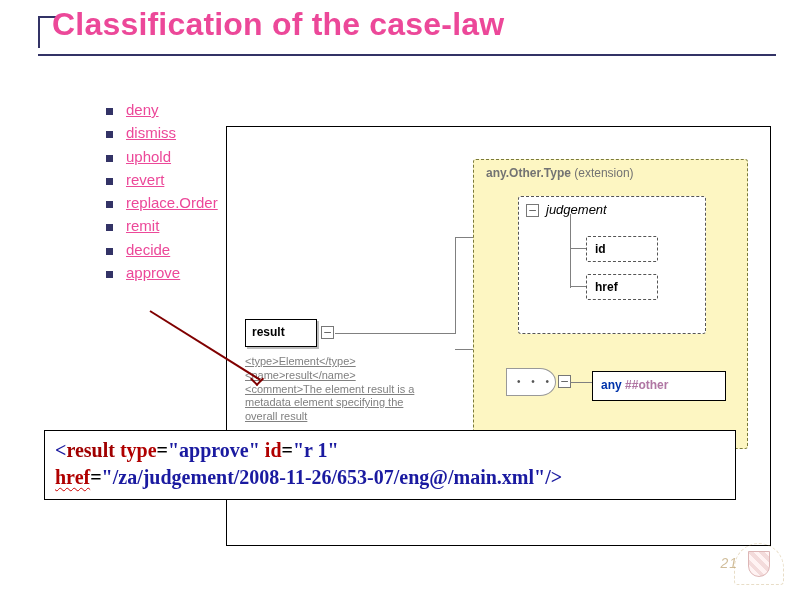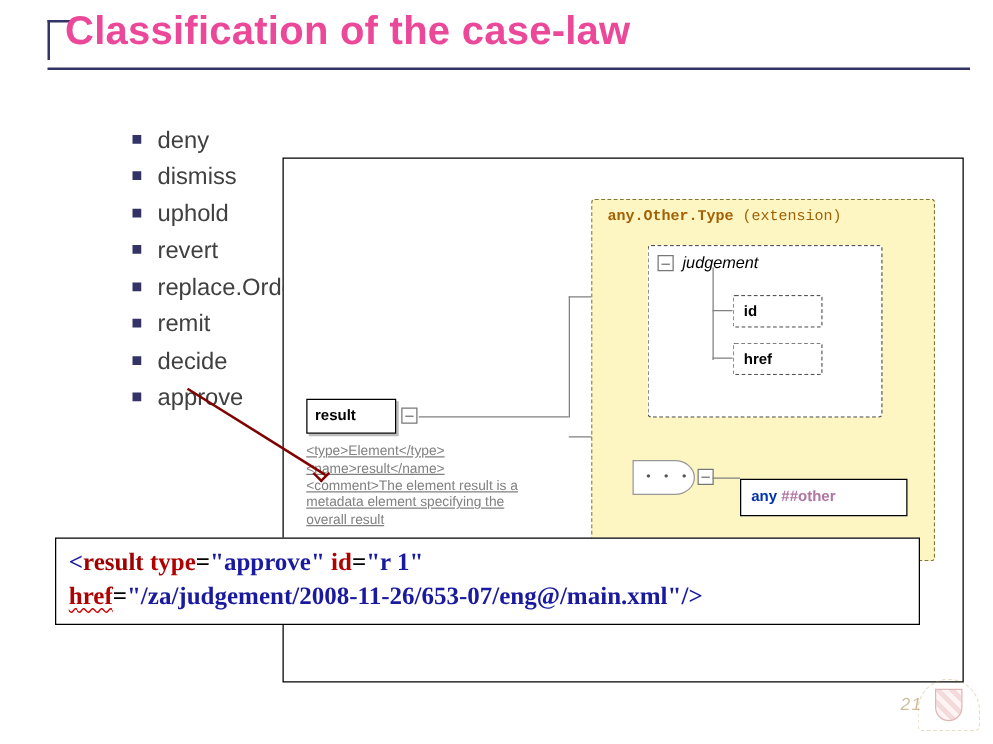--- a/index.html
+++ b/index.html
@@ -51,25 +51,26 @@
   }
 
   
   .bullets {
     position: absolute;
     left: 66px;
     top: 82px;
   }
   .bullets li {
     list-style: none;
-    font-size: 19px;
+    font-size: 15px;
     line-height: 1.55;
-    color: #404040;
+    color: #ec4899;
     position: relative;
     padding-left: 20px;
+    text-decoration: underline;
   }
   .bullets li::before {
     content: "";
     position: absolute;
     left: 0;
     top: 10px;
     width: 7px;
     height: 7px;
     background: #333366;
   }
@@ -93,23 +94,23 @@
     width: 275px;
     height: 290px;
     background: #fdf6c2;
     border: 1px dashed #7a7a3a;
     border-radius: 3px;
   }
   .ext-title {
     position: absolute;
     left: 12px;
     top: 6px;
-    font-family: Liberation Mono, monospace;
+    font-family: Liberation Sans, sans-serif;
     font-size: 12px;
-    color: #a16207;
+    color: #737373;
   }
   .ext-title b { font-weight: 700; }
 
   
   .attr-box {
     position: absolute;
     left: 44px;
     top: 36px;
     width: 188px;
     height: 138px;
@@ -183,21 +184,21 @@
     top: 7px;
     letter-spacing: 4px;
     font-size: 10px;
     color: #555;
   }
   .minus-seq { left: 84px; top: 215px; }
 
   .any-box {
     position: absolute;
     left: 118px;
-    top: 223px;
+    top: 211px;
     width: 134px;
     height: 30px;
     background: #fff;
     border: 1px solid #000;
     font-family: Verdana, Arial, sans-serif;
     font-size: 12px;
     padding: 6px 8px 0 8px;
   }
   .any-box .kw { color: #0033aa; font-weight: 700; }
   .any-box .ns { color: #b076a3; font-weight: 700; }

